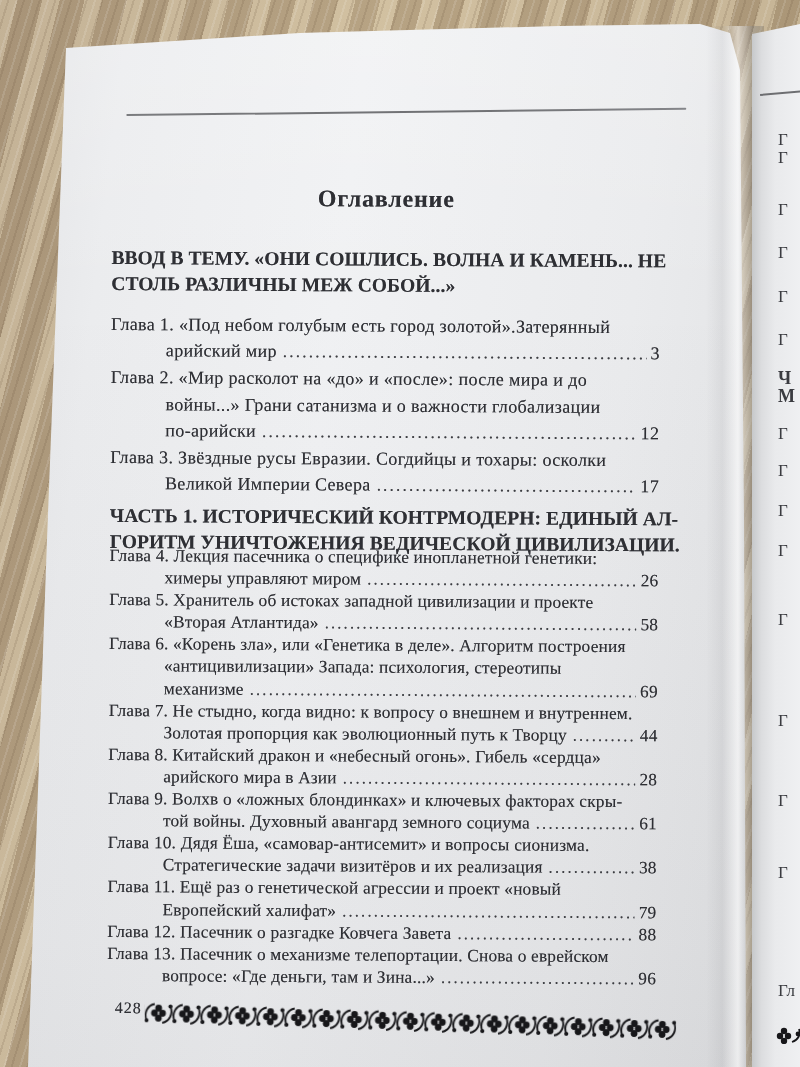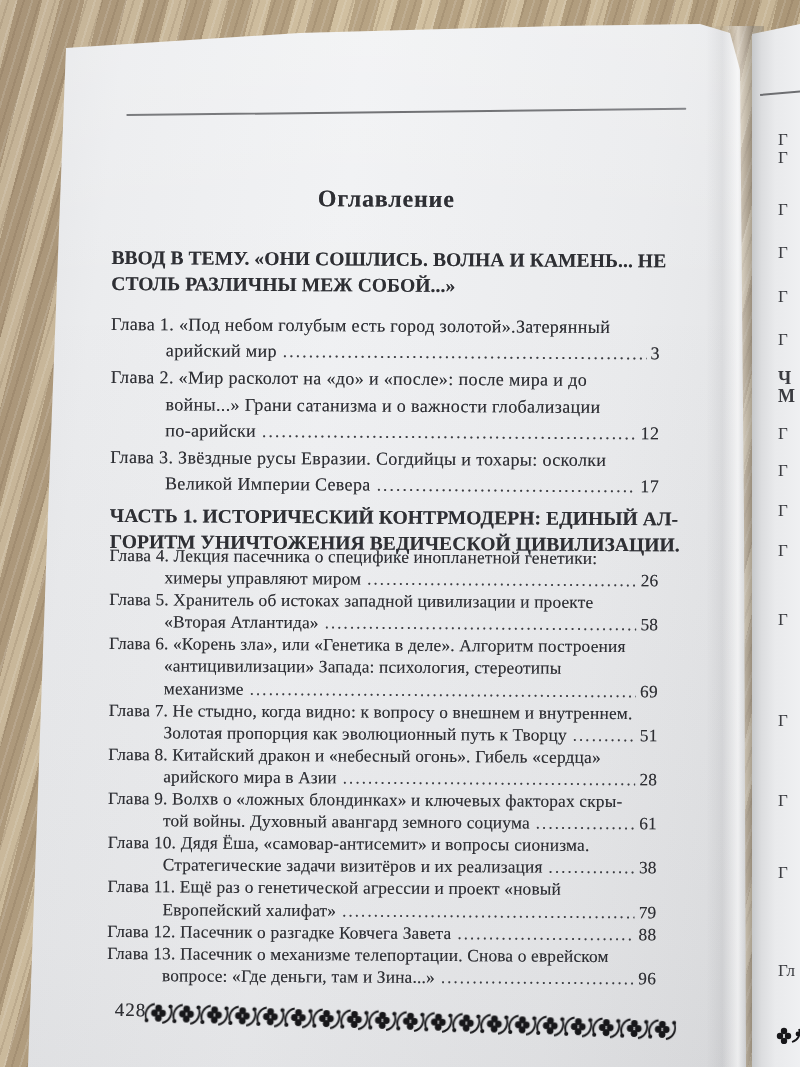--- a/index.html
+++ b/index.html
@@ -73,21 +73,21 @@
   .ind  { padding-left:55px; }
   .pline { display:flex; align-items:baseline; }
   .pline .txt { white-space:nowrap; flex:0 0 auto; }
   .lead { flex:1 1 auto; overflow:hidden; white-space:nowrap; margin:0 4px 0 6px; opacity:0.92; }
   .lead::after {
     content:"...................................................................................................................";
     letter-spacing:2.2px; font-size:0.95em;
   }
   .num { flex:0 0 auto; }
   .folio {
-    position:absolute; top:999px; left:8px; font-size:19px; letter-spacing:1px;
+    position:absolute; top:999px; left:8px; font-size:16px; letter-spacing:1px;
   }
   .ornament {
     position:absolute; top:1001px; left:38px;
     transform:rotate(1.5deg); transform-origin:0 0;
   }
   .next-orn { position:absolute; left:24px; top:1008px; }
 </style>
 </head>
 <body>
 
@@ -162,21 +162,21 @@
           <span class="txt">механизме</span>
           <span class="lead"></span>
           <span class="num">69</span>
         </div>
       </div>
       <div>
         <div class="line">Глава 7. Не стыдно, когда видно: к вопросу о внешнем и внутреннем.</div>
         <div class="pline ind">
           <span class="txt">Золотая пропорция как эволюционный путь к Творцу</span>
           <span class="lead"></span>
-          <span class="num">51</span>
+          <span class="num">44</span>
         </div>
       </div>
       <div>
         <div class="line">Глава 8. Китайский дракон и «небесный огонь». Гибель «сердца»</div>
         <div class="pline ind">
           <span class="txt">арийского мира в Азии</span>
           <span class="lead"></span>
           <span class="num">28</span>
         </div>
       </div>
@@ -254,21 +254,21 @@
     <span class="frag b" style="top:352px">Ч</span>
     <span class="frag b" style="top:370px">М</span>
     <span class="frag" style="top:407px">Г</span>
     <span class="frag" style="top:444px">Г</span>
     <span class="frag" style="top:484px">Г</span>
     <span class="frag" style="top:524px">Г</span>
     <span class="frag" style="top:593px">Г</span>
     <span class="frag" style="top:694px">Г</span>
     <span class="frag" style="top:774px">Г</span>
     <span class="frag" style="top:846px">Г</span>
-    <span class="frag" style="top:944px">Гл</span>
+    <span class="frag" style="top:964px">Гл</span>
     <svg class="next-orn" width="26" height="18" viewBox="0 0 26 18">
       <g fill="#17171a">
         <circle cx="8" cy="5" r="3.2"></circle>
           <circle cx="4" cy="10" r="3.2"></circle>
           <circle cx="12" cy="10" r="3.2"></circle>
           <circle cx="8" cy="15" r="3.2"></circle>
         <circle cx="22" cy="8" r="2.4"></circle>
       </g>
       <path d="M16,16 C22,14 25,9 23,3" stroke="#17171a" stroke-width="1.8" fill="none"></path>
     </svg>

